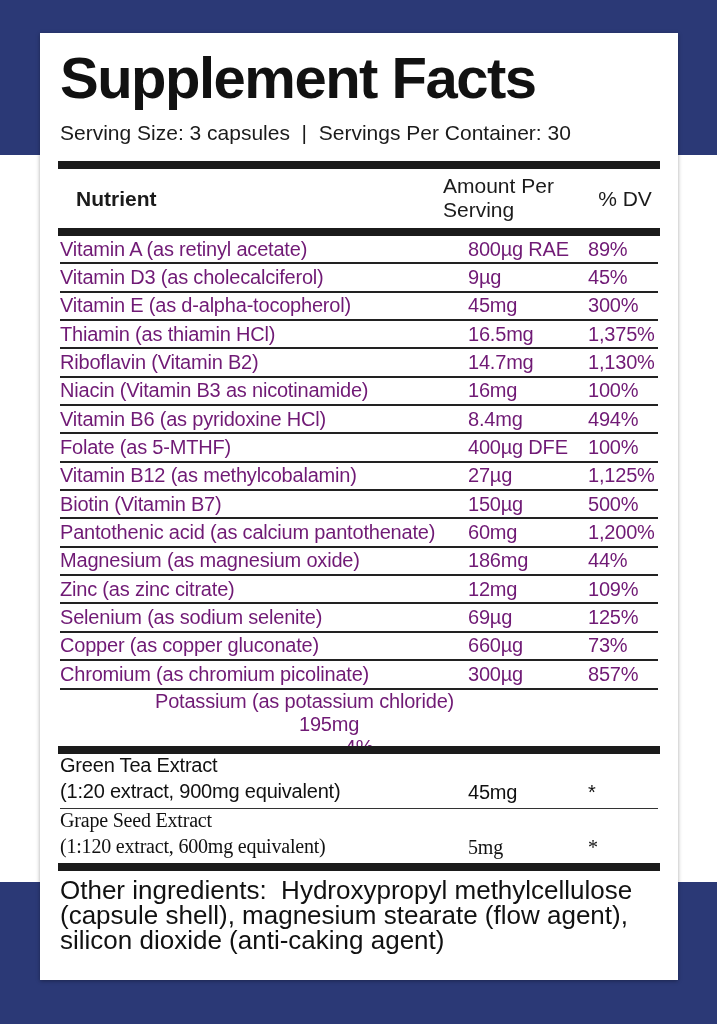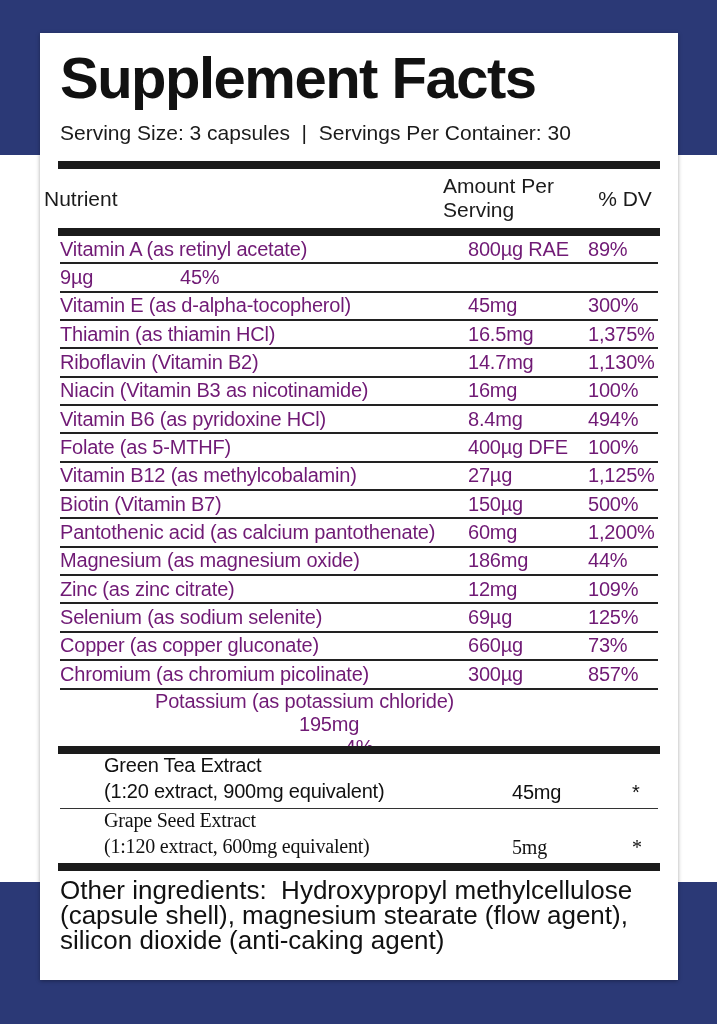--- a/index.html
+++ b/index.html
@@ -9,37 +9,37 @@
   .band { position:absolute; left:0; width:717px; }
   .band-top { top:0; height:155px; background:var(--navy); }
   .band-bottom { top:882px; height:142px; background:var(--navy); }
   .card { position:absolute; left:40px; top:33px; width:638px; height:947px; background:#fff;
           box-shadow:0 1px 4px rgba(0,0,0,0.35); }
   .title { position:absolute; left:20px; top:12px; font-size:58px; font-weight:bold;
            letter-spacing:-1.5px; color:#111; line-height:1.15; white-space:nowrap; }
   .serving { position:absolute; left:20px; top:88px; font-size:21px; color:var(--ink); white-space:pre; }
   .bar { position:absolute; left:18px; width:602px; height:8px; background:var(--ink); }
   .bar1 { top:128px; } .bar2 { top:195px; } .bar3 { top:713px; } .bar4 { top:830px; }
-  .hdr-nutrient { position:absolute; left:4px; top:154px; font-size:21px; color:var(--ink); }
+  .hdr-nutrient { position:absolute; left:36px; top:154px; font-size:21px; color:var(--ink);font-weight:bold; }
   .hdr-amount { position:absolute; left:403px; top:141px; width:120px; text-align:left;
                 font-size:21px; line-height:24px; color:var(--ink); }
   .hdr-dv { position:absolute; left:545px; top:154px; width:80px; text-align:center;
             font-size:21px; color:var(--ink); }
   .rows { position:absolute; left:20px; top:203px; width:598px; }
   .row { display:flex; align-items:center; height:28.35px; border-bottom:2px solid #222;
          font-size:20px; color:#701a75; letter-spacing:-0.2px; }
   .row:last-child { border-bottom:none;flex-direction:column; }
   .c-name { width:408px; white-space:nowrap; }
   .c-amt { width:120px; white-space:nowrap; }
   .c-dv { flex:1; white-space:nowrap; }
   .extracts { position:absolute; left:20px; top:721px; width:598px; }
   .xrow { display:flex; align-items:flex-end; height:54.5px; border-bottom:1.5px solid #333;
           font-size:20px; color:#111; padding-bottom:4px; letter-spacing:-0.2px; }
   .xrow:last-child { border-bottom:none;font-family:Liberation Serif, serif; }
-  .x-name { width:408px; line-height:26px; white-space:nowrap;margin-left:44px; }
+  .x-name { width:408px; line-height:26px; white-space:nowrap; }
   .x-amt { width:120px; } .x-dv { flex:1; }
   .other { position:absolute; left:20px; top:845px; width:594px; font-size:26px;
            line-height:25px; color:#111; white-space:pre-wrap; }
 </style>
 </head>
 <body>
 
 <div class="page">
   <div class="band band-top"></div>
   <div class="band band-bottom"></div>
@@ -59,20 +59,21 @@
     <div class="rows">
 
         <div class="row">
           <span class="c-name">Vitamin A (as retinyl acetate)</span>
           <span class="c-amt">800µg RAE</span>
           <span class="c-dv">89%</span>
         </div>
 
 
         <div class="row">
+          <span class="c-name">Vitamin D3 (as cholecalciferol)</span>
           <span class="c-amt">9µg</span>
           <span class="c-dv">45%</span>
         </div>
 
         <div class="row">
           <span class="c-name">Vitamin E (as d-alpha-tocopherol)</span>
           <span class="c-amt">45mg</span>
           <span class="c-dv">300%</span>
         </div>
 

